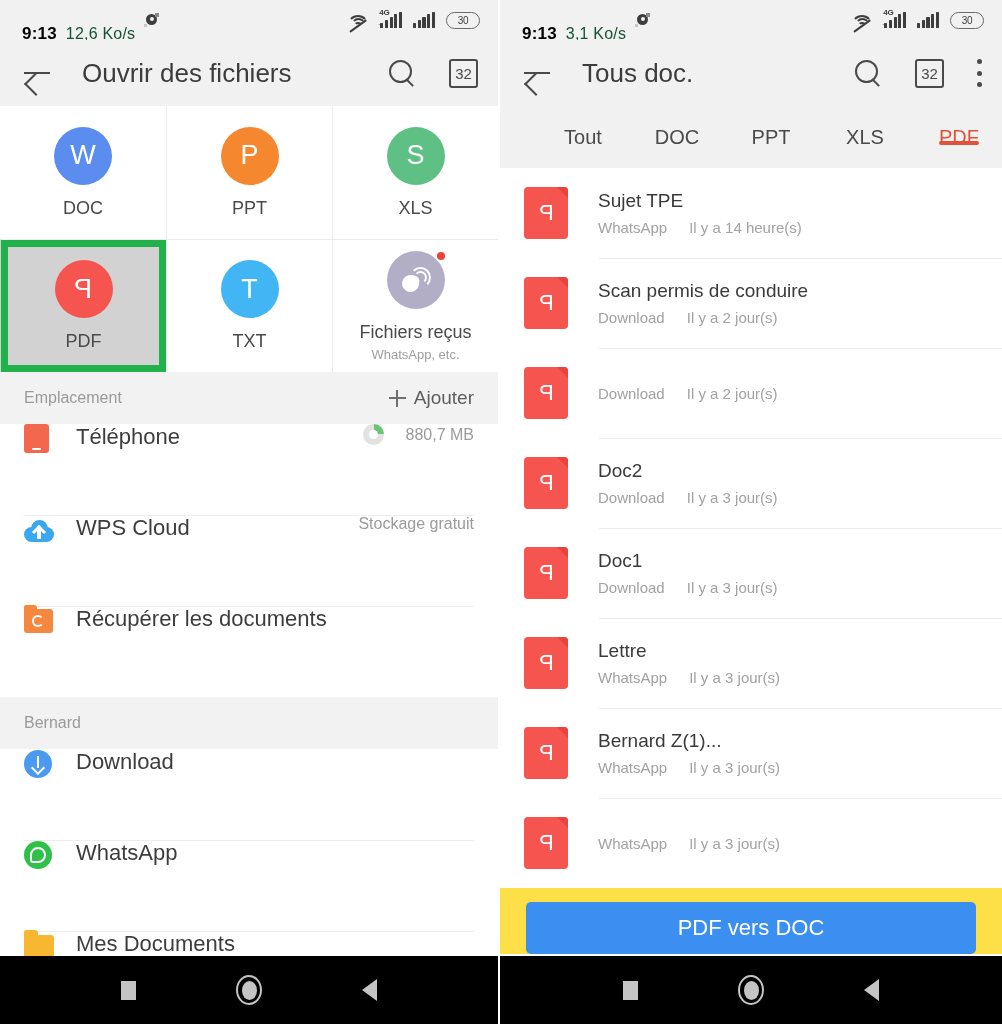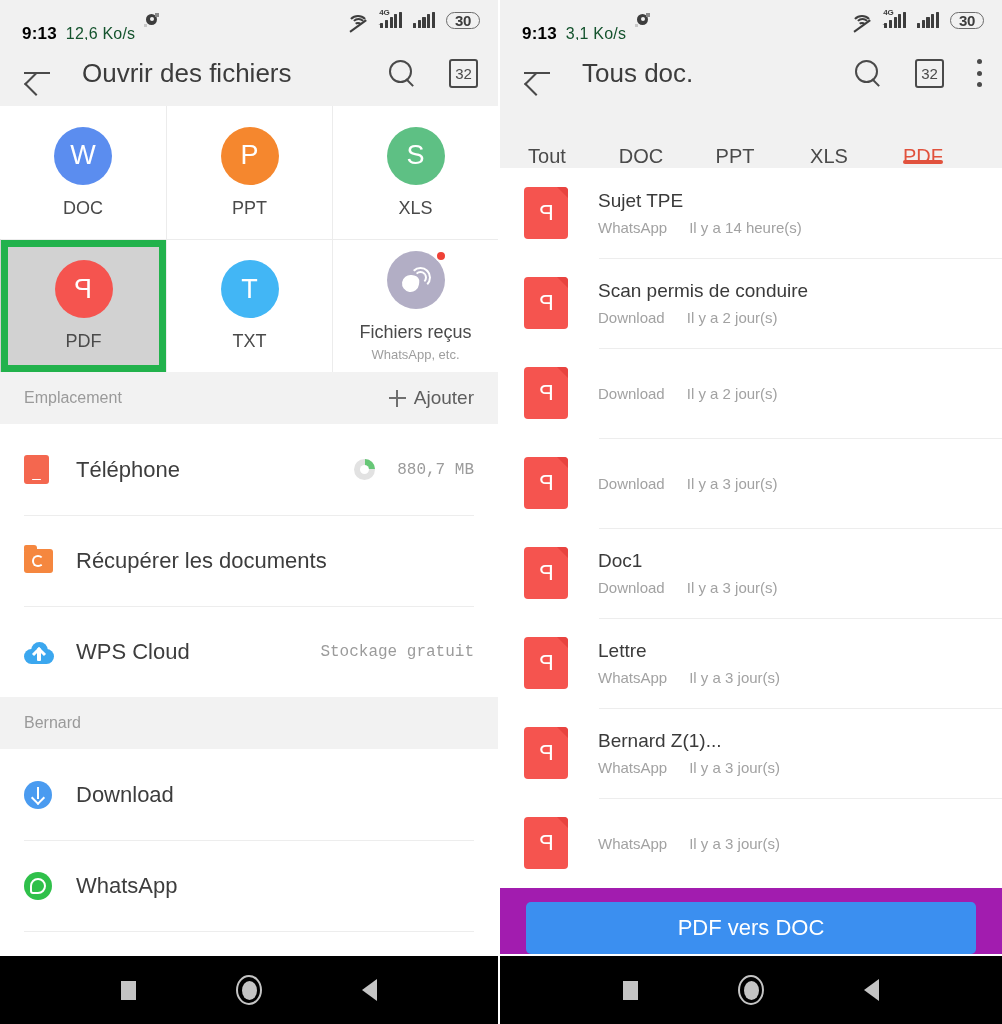--- a/index.html
+++ b/index.html
@@ -49,21 +49,21 @@
   .bars span:nth-child(3){ height: 11px; }
   .bars span:nth-child(4){ height: 14px; }
   .bars span:nth-child(5){ height: 16px; }
   .sig-group { position: relative; display: flex; align-items: flex-end; }
   .sig-4g { font-size: 8px; font-weight: bold; color: #3d3d3d; position: absolute;
       left: -1px; top: -3px; line-height: 1; }
   .sig-sub { font-size: 7px; color:#3d3d3d; position:absolute; left:-2px; top:7px; }
 
   .battery { width: 34px; height: 17px; border: 1.8px solid #6b6b6b; border-radius: 9px;
       display: flex; align-items: center; justify-content: center; }
-  .battery span { font-size: 15px; font-weight: bold; color: #3d3d3d; letter-spacing: -.3px; }
+  .battery span { font-size: 10px; font-weight: normal; color: #3d3d3d; letter-spacing: -.3px; }
 
   
   .appbar { height: 66px; background: #f1f1f1; display: flex; align-items: center; padding: 0 20px;
       position: relative; }
   .back-arrow { width: 34px; height: 34px; position: relative; flex: 0 0 auto; cursor: pointer; }
   .back-arrow::before { content:""; position:absolute; left: 4px; top: 16px; width: 26px; height: 2.2px;
       background: #4a4a4a; }
   .back-arrow::after { content:""; position:absolute; left: 4px; top: 10.5px; width: 15px; height: 15px;
       border-left: 2.2px solid #4a4a4a; border-bottom: 2.2px solid #4a4a4a; transform: rotate(45deg);
       transform-origin: left bottom; }
@@ -117,26 +117,26 @@
   .section-head { height: 52px; background: #f2f2f2; display:flex; align-items:center;
       padding: 0 24px; }
   .section-head .sh-title { font-size: 16px; color: #9a9a9a; }
   .section-head .sh-action { margin-left:auto; display:flex; align-items:center; gap:8px; cursor:pointer; }
   .plus-icon { width: 17px; height: 17px; position: relative; }
   .plus-icon::before { content:""; position:absolute; left:0; top:7.2px; width:17px; height:2.4px; background:#6f6f6f; }
   .plus-icon::after  { content:""; position:absolute; left:7.2px; top:0; width:2.4px; height:17px; background:#6f6f6f; }
   .sh-action-label { font-size: 19px; color: #5e5e5e; }
 
   .loclist { background: #ffffff; padding: 0 24px; }
-  .locrow { height: 91px; display: flex; align-items: center; position: relative; cursor: pointer; }
+  .locrow { height: 91px; display: flex; align-items: flex-start; position: relative; cursor: pointer; }
   .locrow + .locrow::before { content:""; position:absolute; left: 0; right: 0; top: 0; height: 1px;
       background: #ededed; }
   .loc-icon { width: 30px; height: 30px; margin-right: 22px; flex: 0 0 auto; position: relative; }
   .loc-label { font-size: 22px; color: #3d3d3d; }
-  .loc-meta { margin-left: auto; display:flex; align-items:center; gap: 22px; font-family: Liberation Mono, monospace; }
+  .loc-meta { margin-left: auto; display:flex; align-items:center; gap: 22px; }
   .loc-meta-text { font-size: 16px; color: #9b9b9b; }
 
   .ic-phone { width: 25px; height: 29px; border: 2.4px solid #f4674f; border-radius: 3px; background: #f4674f; }
   .ic-phone::after { content:""; display:block; width: 9px; height: 1.8px; background:#ffffff;
       margin: 22px auto 0; border-radius: 1px; }
   .ic-cloud { width: 30px; height: 22px; position: relative; margin-top: 5px; }
   .ic-cloud .cb { position:absolute; left:0; bottom:0; width: 30px; height: 15px; background:#3ba7ef;
       border-radius: 8px; }
   .ic-cloud .ct { position:absolute; left: 7px; top: 0; width: 17px; height: 17px; background:#3ba7ef;
       border-radius: 50%; }
@@ -163,22 +163,22 @@
   .ic-folder2::before { content:""; position:absolute; left: 0; top: -5px; width: 14px; height: 7px;
       background: #f7b731; border-radius: 2px 3px 0 0; }
 
   .donut { width: 21px; height: 21px; border-radius: 50%; background: #e2e2e2; position: relative; }
   .donut .seg { position: absolute; left: 11px; top: 0px; width: 10px; height: 10px;
       background: #67c777; border-radius: 0 21px 0 0; }
   .donut .hole { position: absolute; left: 6px; top: 6px; width: 9px; height: 9px; border-radius: 50%;
       background: #ffffff; }
 
   
-  .doctabs { height: 62px; background: #f1f1f1; display: flex; align-items: flex-end;
-      position: relative; overflow: hidden; }
+  .doctabs { height: 62px; background: #f1f1f1; display: flex; align-items: center;
+      position: relative; overflow: hidden; padding-left: 36px; }
   .doctab { flex: 0 0 auto; width: 94px; display:flex; align-items:center; justify-content:center;
       position: relative; cursor: pointer; }
   .doctab .dt-label { font-size: 20px; color: #4a4a4a; }
   .doctab.active .dt-label { color: #e1523d; }
   .doctab.active::after { content:""; position:absolute; bottom: 4px; left: 50%; transform: translateX(-50%);
       width: 40px; height: 4px; background: #e1523d; border-radius: 2px; }
 
   
   .filelist { background: #ffffff; padding-left: 24px; }
   .filerow { height: 90px; display: flex; align-items: center; position: relative; cursor: pointer; }
@@ -188,21 +188,21 @@
       flex: 0 0 auto; margin-right: 30px; display:flex; align-items:center; justify-content:center; }
   .pdficon .fold { position: absolute; right: 0; top: 0; width: 0; height: 0;
       border-left: 11px solid transparent; border-top: 11px solid #e8433f; border-radius: 0 4px 0 0; }
   .pdficon .pglyph { font-size: 22px; color: #ffffff; font-weight: 300; line-height: 1;
       transform: scaleX(-1); }
   .fileinfo { display: flex; flex-direction: column; gap: 7px; }
   .filename { font-size: 19px; color: #3a3a3a; }
   .filemeta { display: flex; align-items: baseline; gap: 22px; }
   .filemeta span { font-size: 15px; color: #a2a2a2; }
 
-  .cta-wrap { padding: 14px 26px 0 26px; background: #a21caf; }
+  .cta-wrap { padding: 14px 26px 0 26px; background: #fde047; }
   .cta-btn { height: 52px; background: #3b8ff0; border-radius: 5px; display:flex; align-items:center;
       justify-content:center; cursor: pointer; border: none; width: 100%; }
   .cta-btn span { font-size: 22px; color: #ffffff; }
 
   
   .navbar { position: absolute; left: 0; bottom: 0; width: 100%; height: 68px; background: #000000;
       display: flex; align-items: center; justify-content: center; gap: 100px; }
   .nav-sq { width: 15px; height: 19px; background: #c4c4c4; cursor: pointer; }
   .nav-home { width: 26px; height: 30px; border: 2.6px solid #c4c4c4; border-radius: 50%;
       display:flex; align-items:center; justify-content:center; cursor:pointer; }
@@ -333,38 +333,38 @@
         <div class="loc-meta">
           <div class="donut">
               <span class="seg"></span>
               <span class="hole"></span>
             </div>
           <div class="loc-meta-text">880,7 MB</div>
         </div>
       </div>
       <div class="locrow">
         <div class="loc-icon">
-          <div class="ic-folder">
-              <span class="rf"></span>
-            </div>
-        </div>
-        <div class="loc-label">Récupérer les documents</div>
-      </div>
-      <div class="locrow">
-        <div class="loc-icon">
           <div class="ic-cloud">
               <span class="cb"></span>
               <span class="ct"></span>
               <span class="ca"></span>
             </div>
         </div>
         <div class="loc-label">WPS Cloud</div>
         <div class="loc-meta">
           <div class="loc-meta-text">Stockage gratuit</div>
         </div>
+      </div>
+      <div class="locrow">
+        <div class="loc-icon">
+          <div class="ic-folder">
+              <span class="rf"></span>
+            </div>
+        </div>
+        <div class="loc-label">Récupérer les documents</div>
       </div>
     </div>
 
     <div class="section-head">
       <div class="sh-title">Bernard</div>
     </div>
 
     <div class="loclist">
       <div class="locrow">
         <div class="loc-icon">
@@ -522,20 +522,21 @@
           </div>
         </div>
       </div>
 
       <div class="filerow">
         <div class="pdficon">
           <span class="fold"></span>
             <span class="pglyph">P</span>
         </div>
         <div class="fileinfo">
+          <div class="filename">Doc2</div>
           <div class="filemeta">
             <span>Download</span>
             <span>Il y a 3 jour(s)</span>
           </div>
         </div>
       </div>
 
       <div class="filerow">
         <div class="pdficon">
           <span class="fold"></span>

